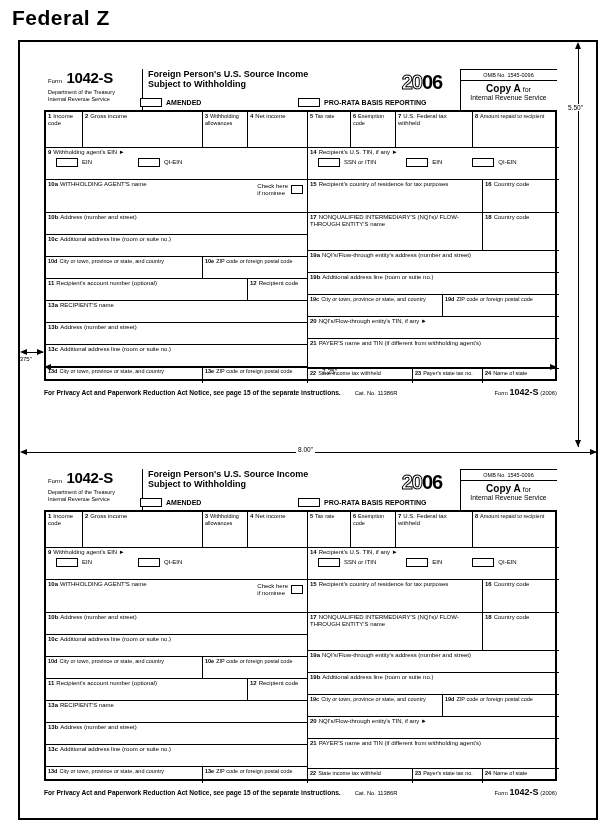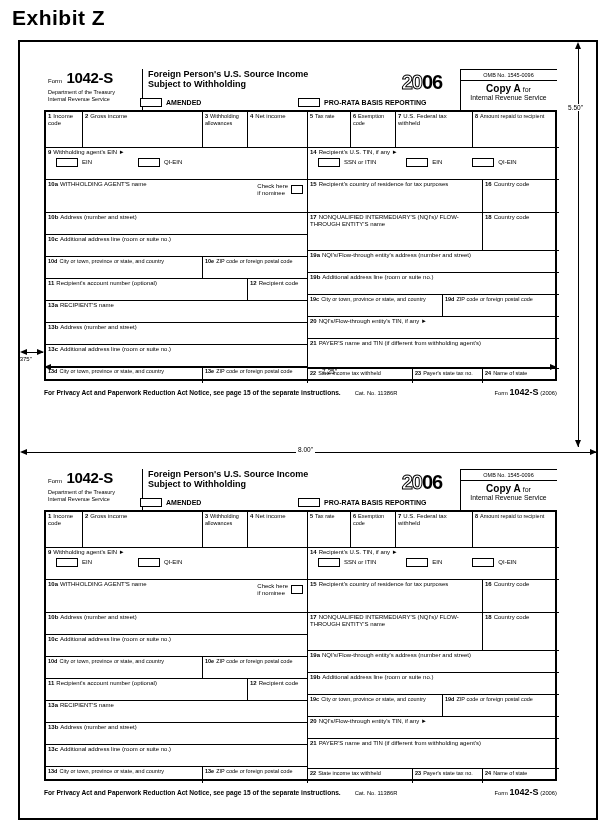--- a/index.html
+++ b/index.html
@@ -62,21 +62,21 @@
   .dim-label.nobg { background:transparent; }
   .arr { position:absolute; width:0; height:0; }
   .arr-up    { border-left:3px solid transparent; border-right:3px solid transparent; border-bottom:7px solid #000; }
   .arr-down  { border-left:3px solid transparent; border-right:3px solid transparent; border-top:7px solid #000; }
   .arr-left  { border-top:3px solid transparent; border-bottom:3px solid transparent; border-right:7px solid #000; }
   .arr-right { border-top:3px solid transparent; border-bottom:3px solid transparent; border-left:7px solid #000; }
 </style>
 </head>
 <body>
 
-<div class="exhibit-title">Exhibit Z</div>
+<div class="exhibit-title">Federal Z</div>
 
 <div class="outer-box"></div>
 
 <div class="form-slot" style="top:65px;">
   <div class="form-root">
 
     <div class="fhead">
       <div class="fnum-block">
         <span class="form-word">Form</span>
         <span class="form-number">1042-S</span>

